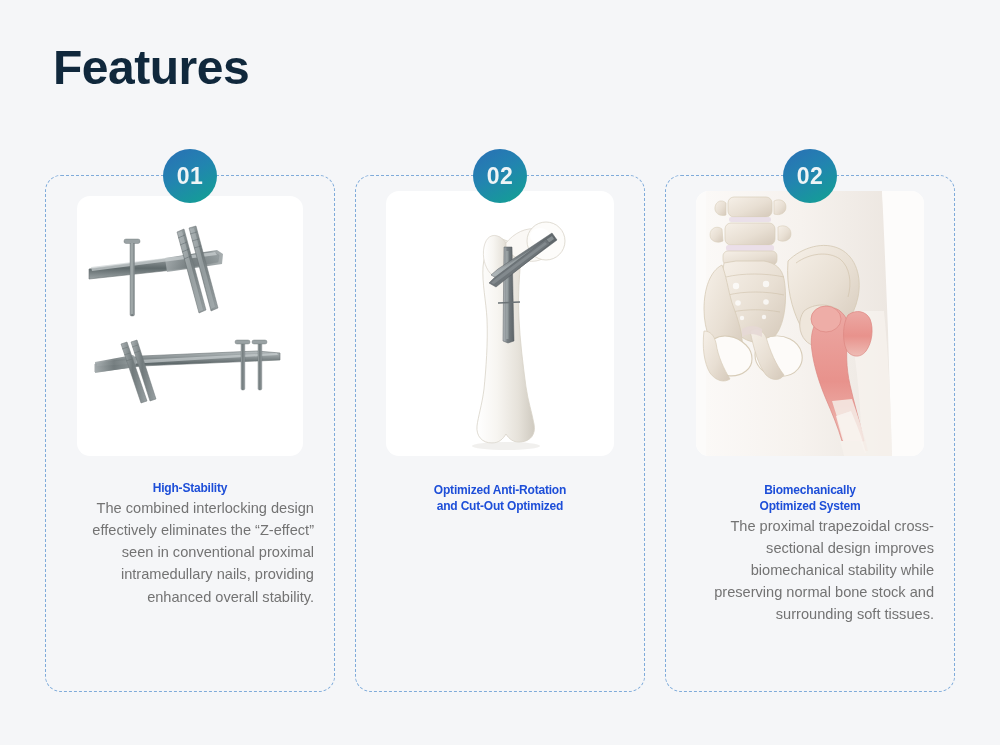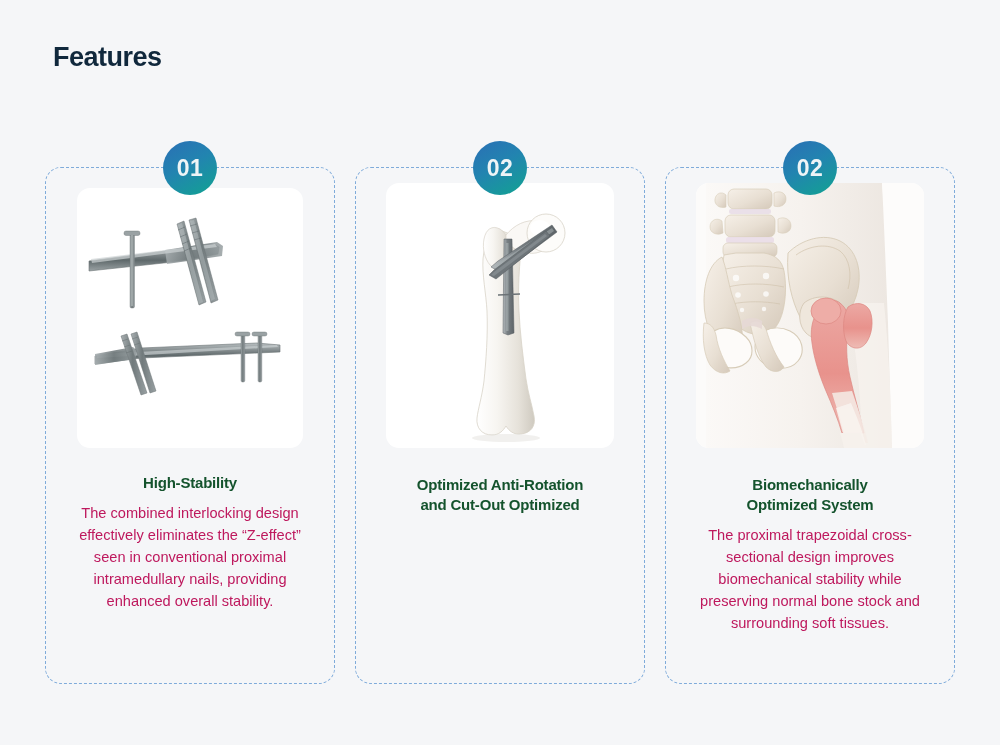--- a/index.html
+++ b/index.html
@@ -11,32 +11,32 @@
     font-family: "Liberation Sans", sans-serif;
     overflow: hidden;
     position: relative;
   }
 
   
   .page-title {
     position: absolute;
     left: 53px;
     top: 44px;
-    font-size: 27px;
+    font-size: 48px;
     font-weight: bold;
     color: #10283c;
     letter-spacing: -0.5px;
     line-height: 1;
   }
 
   
   .cards {
     position: absolute;
     left: 45px;
-    top: 167px;
+    top: 175px;
     width: 910px;
     display: flex;
     gap: 20px;
   }
 
   .card {
     position: relative;
     width: 290px;
     height: 517px;
     border: 1.4px dashed #7fabda;
@@ -79,36 +79,35 @@
     flex: none;
   }
   .card:nth-child(2) .img-panel,
   .card:nth-child(3) .img-panel { width: 228px; height: 265px; margin-top: 5px; }
 
   .img-panel svg { display: block; width: 100%; height: 100%; }
 
   
   .card-title {
     margin-top: 25px;
-    font-size: 15px;
+    font-size: 12px;
     font-weight: bold;
-    color: #14532d;
+    color: #1d4ed8;
     text-align: center;
     line-height: 1.32;
     letter-spacing: -0.2px;
     padding: 0 4px;
   }
   .card:nth-child(2) .card-title { margin-top: 27px; }
   .card:nth-child(3) .card-title { margin-top: 27px; }
 
   .card-desc {
-    margin-top: 9px;
     font-size: 14.6px;
-    color: #be185d;
-    text-align: center;
+    color: #737373;
+    text-align: right;
     line-height: 1.52;
     padding: 0 8px;
   }
 </style>
 </head>
 <body>
 
 <div class="page-title">Features</div>
 
 <div class="cards">

